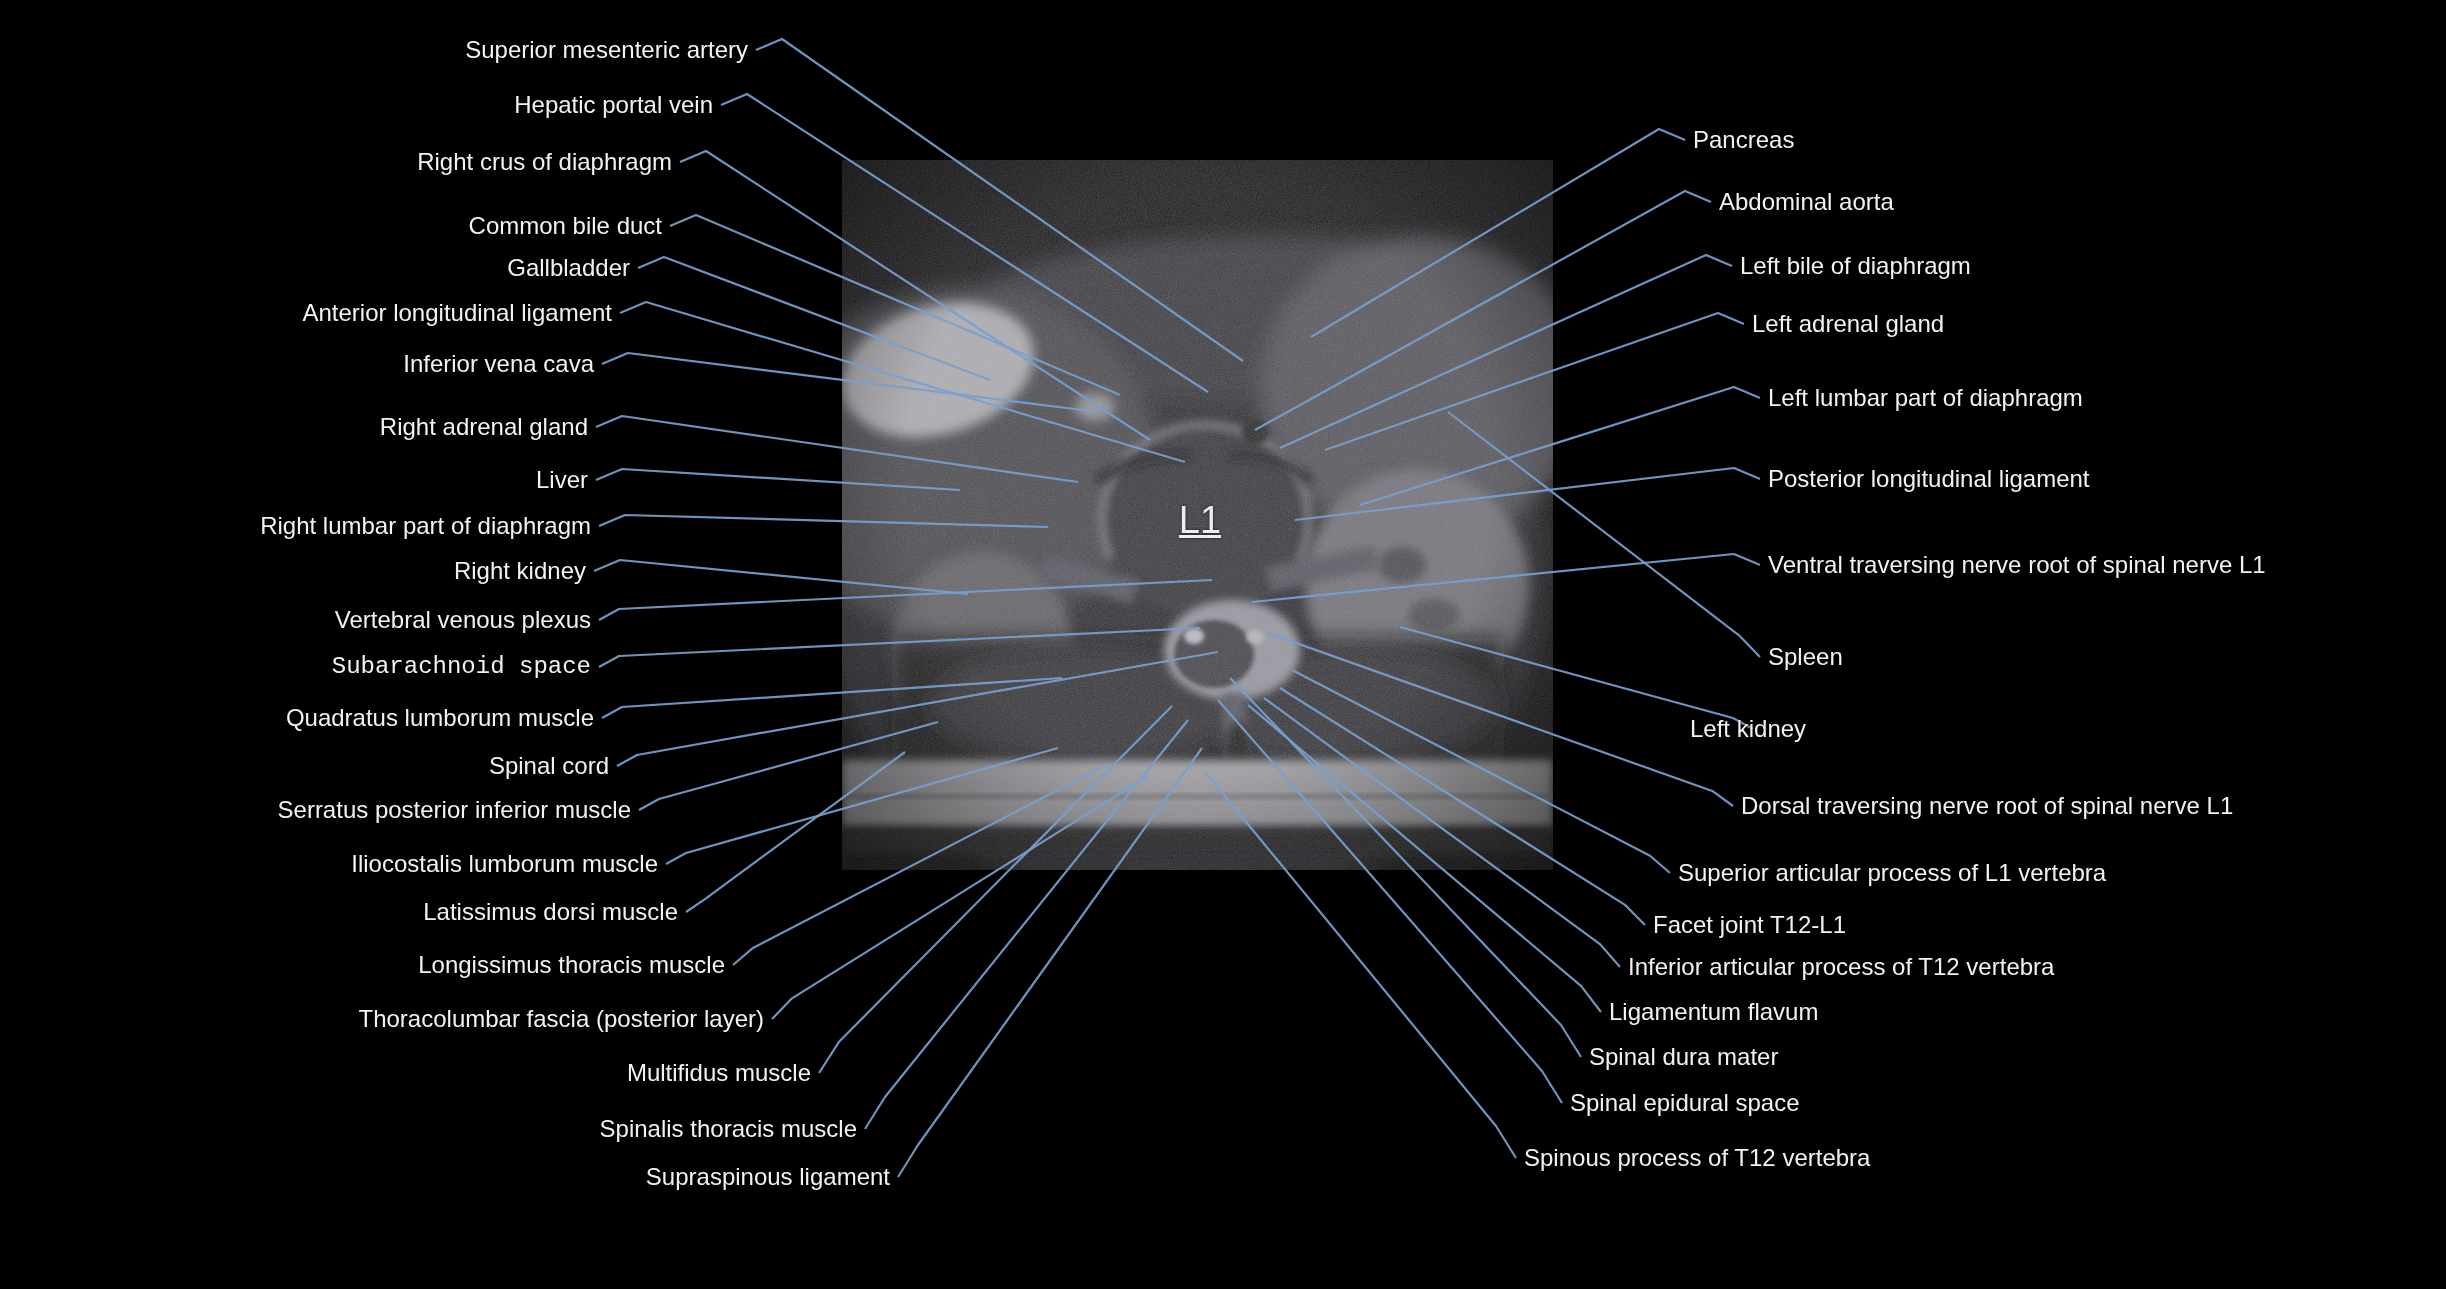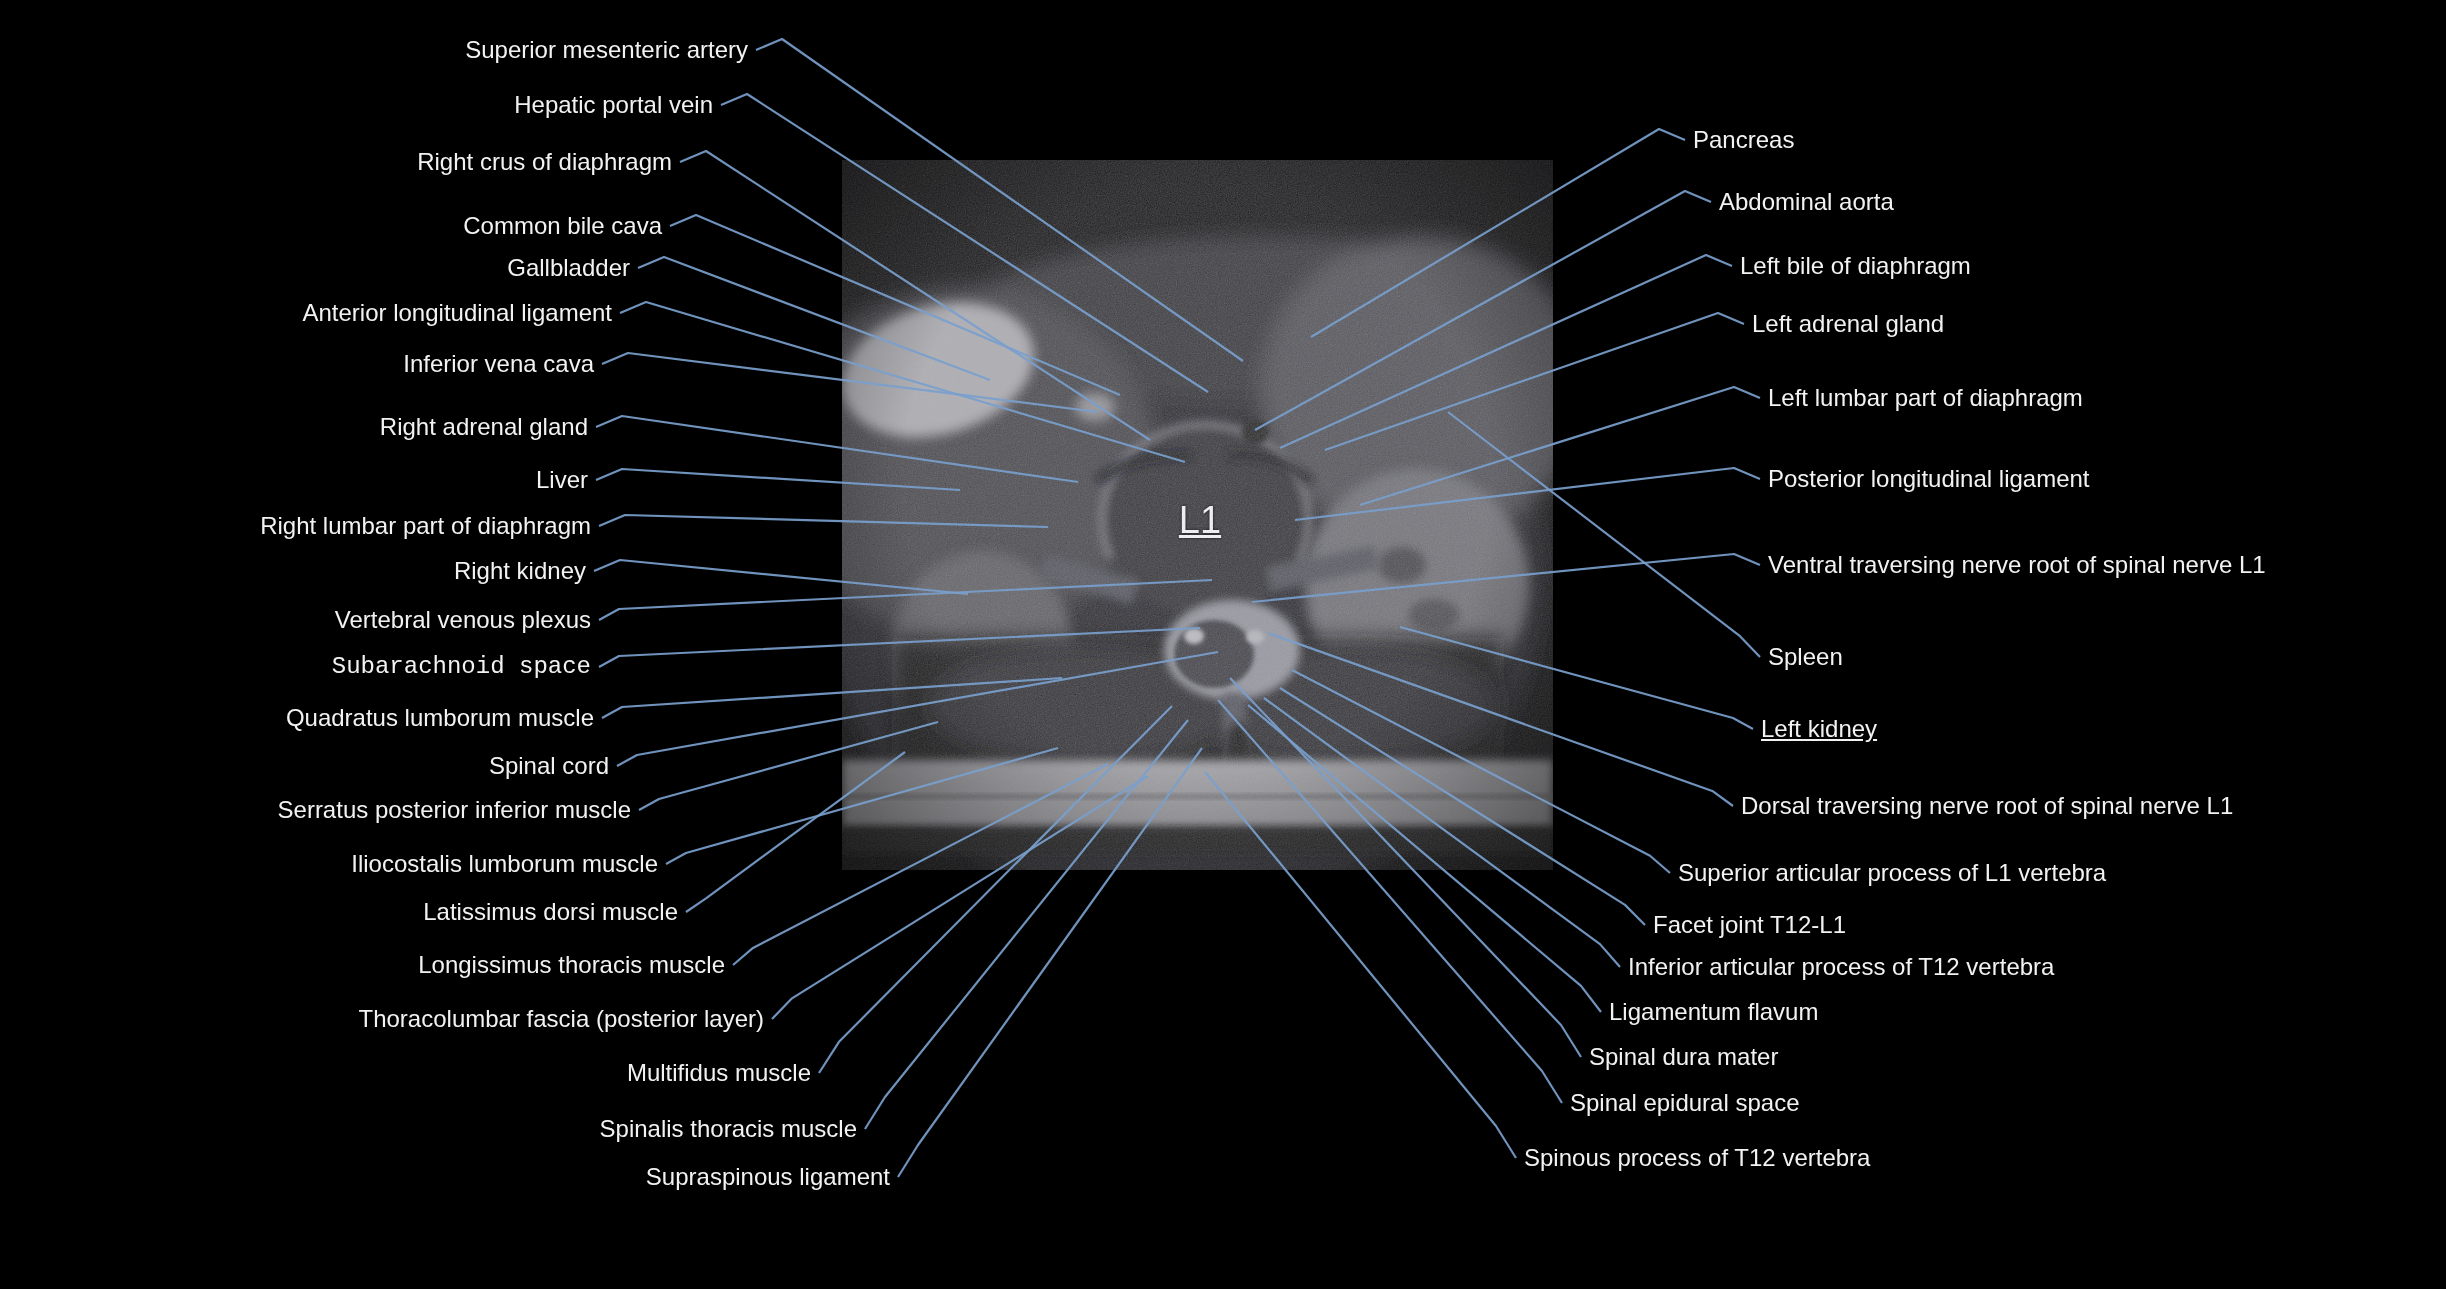--- a/index.html
+++ b/index.html
@@ -164,21 +164,21 @@
       <polyline points="1601,1012 1581,985.905 1248,705" fill="none" stroke="#7aa0cd" stroke-width="2.2" stroke-linejoin="round" opacity="0.92"></polyline>
       <polyline points="1581,1057 1561,1025 1230,678" fill="none" stroke="#7aa0cd" stroke-width="2.2" stroke-linejoin="round" opacity="0.92"></polyline>
       <polyline points="1562,1103 1542,1071 1218,700" fill="none" stroke="#7aa0cd" stroke-width="2.2" stroke-linejoin="round" opacity="0.92"></polyline>
       <polyline points="1516,1158 1496,1126 1205,772" fill="none" stroke="#7aa0cd" stroke-width="2.2" stroke-linejoin="round" opacity="0.92"></polyline>
     </svg>
 
   <div id="labels">
       <div class="anat-label left" style="top: 31px; right: 1698px;">Superior mesenteric artery</div>
       <div class="anat-label left" style="top: 86px; right: 1733px;">Hepatic portal vein</div>
       <div class="anat-label left" style="top: 143px; right: 1774px;">Right crus of diaphragm</div>
-      <div class="anat-label left" style="top: 207px; right: 1784px;">Common bile cava</div>
+      <div class="anat-label left" style="top: 207px; right: 1784px;">Common bile duct</div>
       <div class="anat-label left" style="top: 249px; right: 1816px;">Gallbladder</div>
       <div class="anat-label left" style="top: 294px; right: 1834px;">Anterior longitudinal ligament</div>
       <div class="anat-label left" style="top: 345px; right: 1852px;">Inferior vena cava</div>
       <div class="anat-label left" style="top: 408px; right: 1858px;">Right adrenal gland</div>
       <div class="anat-label left" style="top: 461px; right: 1858px;">Liver</div>
       <div class="anat-label left" style="top: 507px; right: 1855px;">Right lumbar part of diaphragm</div>
       <div class="anat-label left" style="top: 552px; right: 1860px;">Right kidney</div>
       <div class="anat-label left" style="top: 601px; right: 1855px;">Vertebral venous plexus</div>
       <div class="anat-label left" style="top: 648px; right: 1855px; font-family: Liberation Mono, monospace;">Subarachnoid space</div>
       <div class="anat-label left" style="top: 699px; right: 1852px;">Quadratus lumborum muscle</div>
@@ -192,21 +192,21 @@
       <div class="anat-label left" style="top: 1110px; right: 1589px;">Spinalis thoracis muscle</div>
       <div class="anat-label left" style="top: 1158px; right: 1556px;">Supraspinous ligament</div>
       <div class="anat-label right" style="top: 121px; left: 1693px;">Pancreas</div>
       <div class="anat-label right" style="top: 183px; left: 1719px;">Abdominal aorta</div>
       <div class="anat-label right" style="top: 247px; left: 1740px;">Left bile of diaphragm</div>
       <div class="anat-label right" style="top: 305px; left: 1752px;">Left adrenal gland</div>
       <div class="anat-label right" style="top: 379px; left: 1768px;">Left lumbar part of diaphragm</div>
       <div class="anat-label right" style="top: 460px; left: 1768px;">Posterior longitudinal ligament</div>
       <div class="anat-label right" style="top: 546px; left: 1768px;">Ventral traversing nerve root of spinal nerve L1</div>
       <div class="anat-label right" style="top: 638px; left: 1768px;">Spleen</div>
-      <div class="anat-label right" style="top: 710px; left: 1761px; text-decoration: underline;">Left kidney</div>
+      <div class="anat-label right" style="top: 710px; left: 1690px;">Left kidney</div>
       <div class="anat-label right" style="top: 787px; left: 1741px;">Dorsal traversing nerve root of spinal nerve L1</div>
       <div class="anat-label right" style="top: 854px; left: 1678px;">Superior articular process of L1 vertebra</div>
       <div class="anat-label right" style="top: 906px; left: 1653px;">Facet joint T12-L1</div>
       <div class="anat-label right" style="top: 948px; left: 1628px; text-align: center;">Inferior articular process of T12 vertebra</div>
       <div class="anat-label right" style="top: 993px; left: 1609px;">Ligamentum flavum</div>
       <div class="anat-label right" style="top: 1038px; left: 1589px;">Spinal dura mater</div>
       <div class="anat-label right" style="top: 1084px; left: 1570px;">Spinal epidural space</div>
       <div class="anat-label right" style="top: 1139px; left: 1524px;">Spinous process of T12 vertebra</div>
     </div>
 

